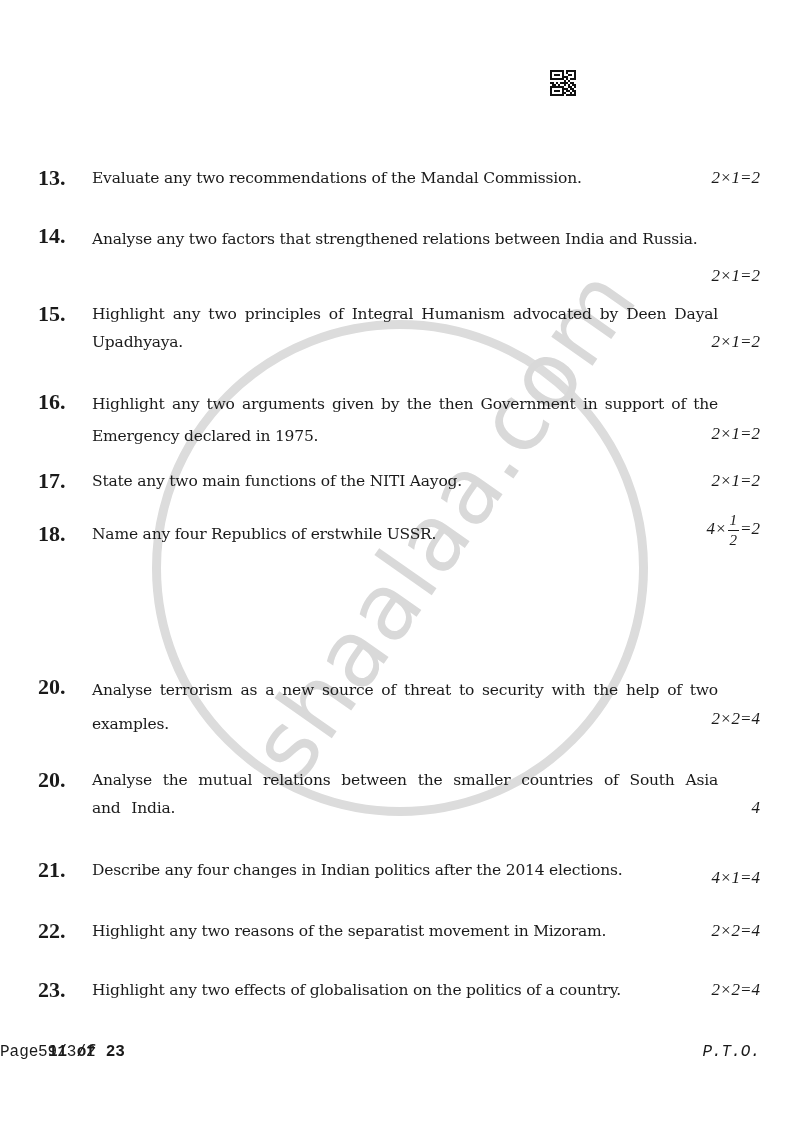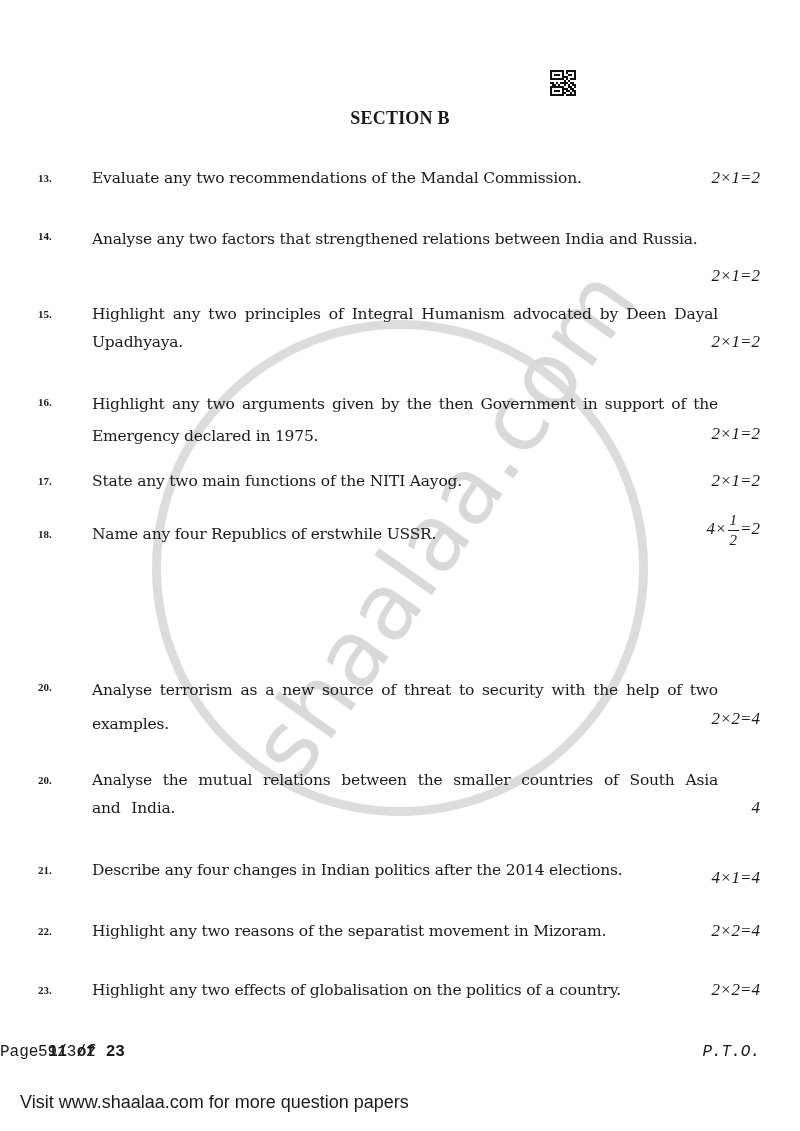--- a/index.html
+++ b/index.html
@@ -39,21 +39,21 @@
       font-weight: bold; font-size: 18px; z-index: 1; letter-spacing: 0.2px;
     }
 
     .q {
       position: absolute; left: 38px; width: 722px; z-index: 1;
       font-family: "DejaVu Serif", "Liberation Serif", serif;
       font-size: 15.5px; line-height: 28px;
     }
     .q-num {
       position: absolute; left: 0; top: 0; font-weight: bold;
-      font-family: "Liberation Serif", "DejaVu Serif", serif; font-size: 11px;
+      font-family: "Liberation Serif", "DejaVu Serif", serif; font-size: 22px;
     }
     .q-text {
       position: absolute; left: 54px; top: 0; width: 626px;
       text-align: justify; letter-spacing: -0.2px;
     }
     .q-marks {
       position: absolute; right: 0; font-style: italic;
       font-family: "Liberation Serif", "DejaVu Serif", serif; font-size: 17px;
       white-space: nowrap;
     }
@@ -249,21 +249,20 @@
       <span></span>
       <span></span>
       <span class="w"></span>
       <span></span>
       <span></span>
       <span></span>
       <span></span>
       <span></span>
     </div>
 
-  <div class="section-title" style="top:108px">SECTION B</div>
 
   <div class="q" style="top:164px">
     <span class="q-num">13.</span>
     <span class="q-text">Evaluate any two recommendations of the Mandal Commission.</span>
     <span class="q-marks" style="top:0">2×1=2</span>
   </div>
 
   <div class="q" style="top:222px">
     <span class="q-num">14.</span>
     <span class="q-text" style="line-height:34px">Analyse any two factors that strengthened relations between India and Russia.</span>
@@ -331,14 +330,13 @@
     <span class="footer-code">59/3/2</span>
     <span class="footer-page">
       <span>Page</span>
       <b>11</b>
       <b>of</b>
       <b>23</b>
     </span>
     <span class="footer-pto">P.T.O.</span>
   </div>
 
-  <div class="visit">Visit www.shaalaa.com for more question papers</div>
 </div>
 
 </body></html>

